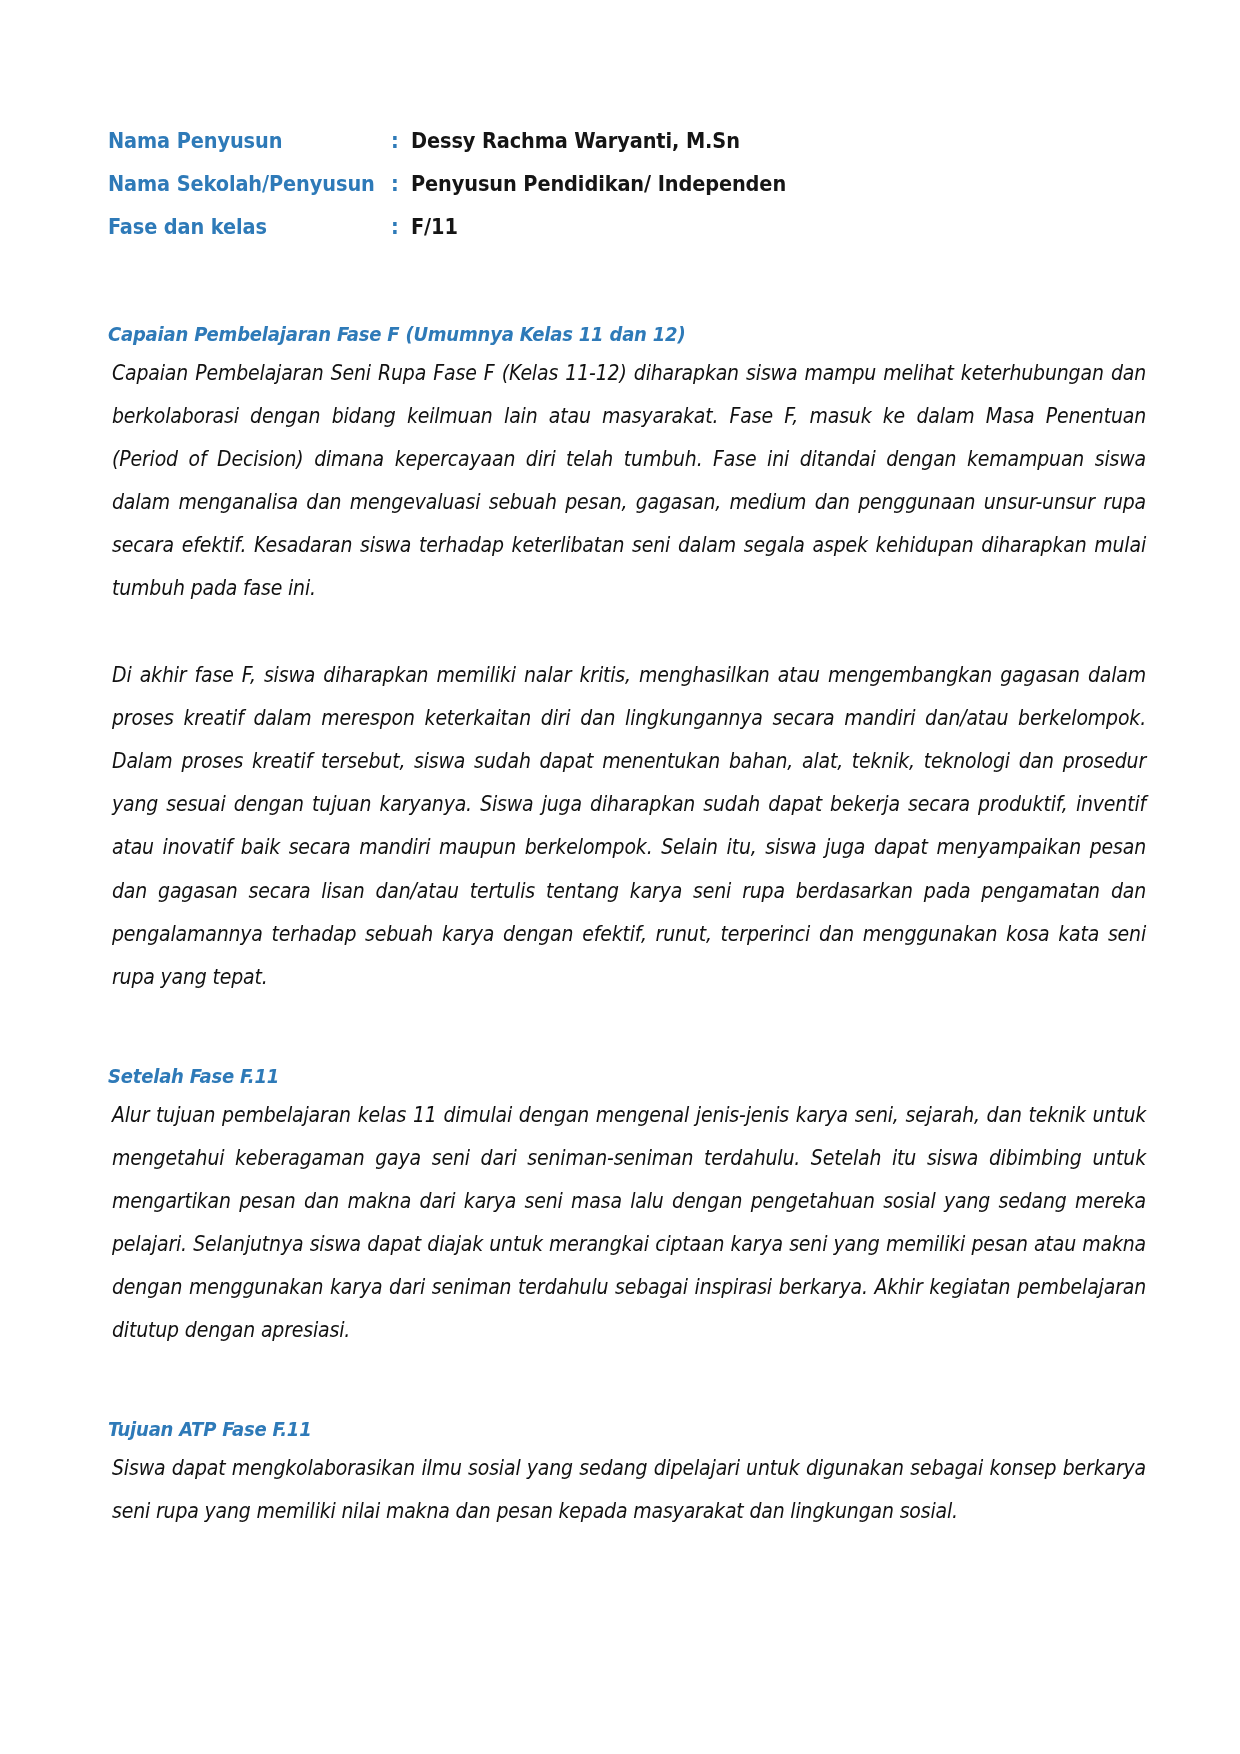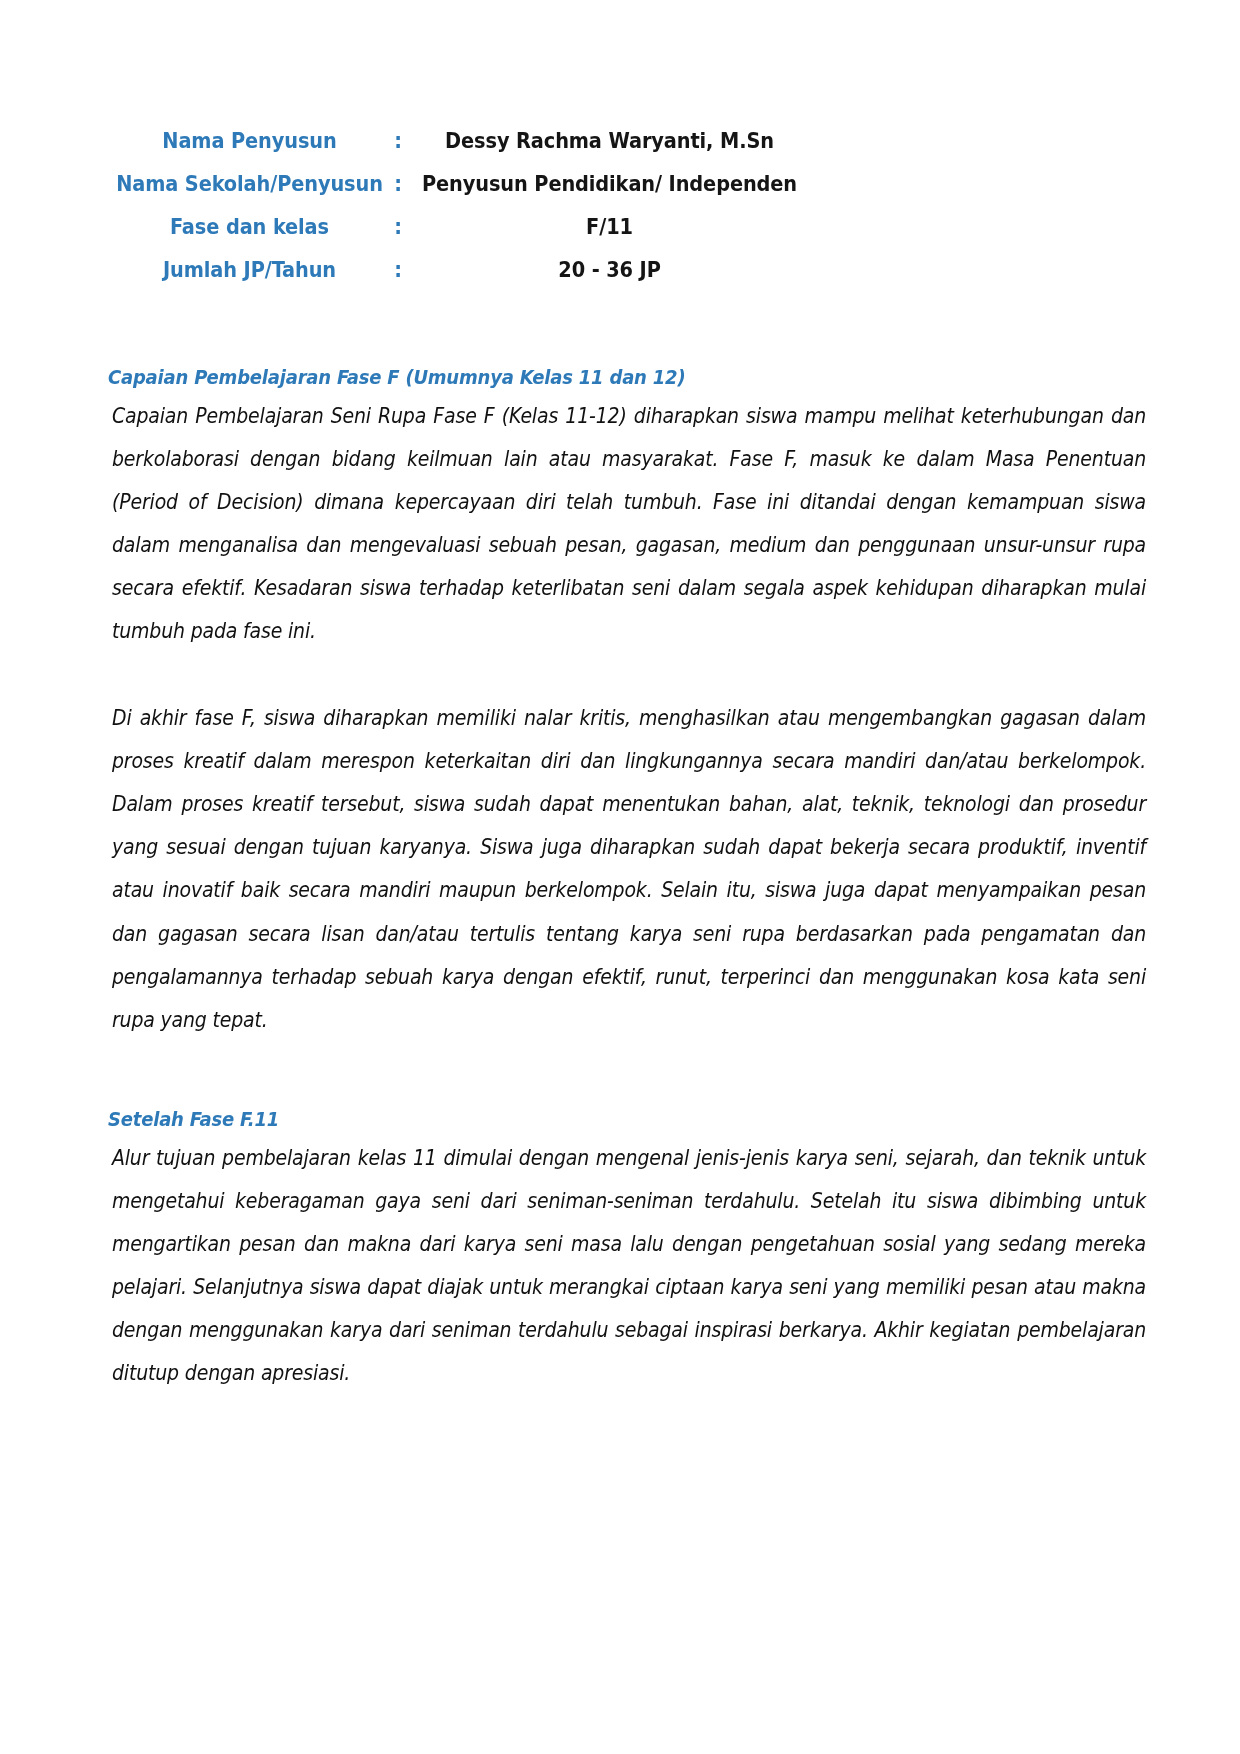--- a/index.html
+++ b/index.html
@@ -21,21 +21,20 @@
     height: 1754px;
     padding: 128px 90px 0 108px;
     background: #ffffff;
   }
 
   
   .meta-table {
     border-collapse: collapse;
     width: 700px;
     margin: 0 0 0 0;
-    text-align: center;
   }
   .meta-table tr { height: 43px; }
   .meta-label {
     color: #2e7ab8;
     font-weight: bold;
     font-size: 21.5px;
     letter-spacing: -0.1px;
     white-space: nowrap;
     padding: 0;
     vertical-align: top;
@@ -101,25 +100,20 @@
       <tr>
         <td class="meta-label">Nama Sekolah/Penyusun</td>
         <td class="meta-sep">:</td>
         <td class="meta-value">Penyusun Pendidikan/ Independen</td>
       </tr>
       <tr>
         <td class="meta-label">Fase dan kelas</td>
         <td class="meta-sep">:</td>
         <td class="meta-value">F/11</td>
       </tr>
-      <tr>
-        <td class="meta-label">Jumlah JP/Tahun</td>
-        <td class="meta-sep">:</td>
-        <td class="meta-value">20 - 36 JP</td>
-      </tr>
     </tbody>
   </table>
 
   <div class="gap-before-heading"></div>
 
   <div class="content-col">
     <h2 class="section-heading">Capaian Pembelajaran Fase F (Umumnya Kelas 11 dan 12)</h2>
     <p class="body">Capaian Pembelajaran Seni Rupa Fase F (Kelas 11-12) diharapkan siswa mampu melihat keterhubungan dan berkolaborasi dengan bidang keilmuan lain atau masyarakat. Fase F, masuk ke dalam Masa Penentuan (Period of Decision) dimana kepercayaan diri telah tumbuh. Fase ini ditandai dengan kemampuan siswa dalam menganalisa dan mengevaluasi sebuah pesan, gagasan, medium dan penggunaan unsur-unsur rupa secara efektif. Kesadaran siswa terhadap keterlibatan seni dalam segala aspek kehidupan diharapkan mulai tumbuh pada fase ini.</p>
     <div class="gap-para"></div>
     <p class="body">Di akhir fase F, siswa diharapkan memiliki nalar kritis, menghasilkan atau mengembangkan gagasan dalam proses kreatif dalam merespon keterkaitan diri dan lingkungannya secara mandiri dan/atau berkelompok. Dalam proses kreatif tersebut, siswa sudah dapat menentukan bahan, alat, teknik, teknologi dan prosedur yang sesuai dengan tujuan karyanya. Siswa juga diharapkan sudah dapat bekerja secara produktif, inventif atau inovatif baik secara mandiri maupun berkelompok. Selain itu, siswa juga dapat menyampaikan pesan dan gagasan secara lisan dan/atau tertulis tentang karya seni rupa berdasarkan pada pengamatan dan pengalamannya terhadap sebuah karya dengan efektif, runut, terperinci dan menggunakan kosa kata seni rupa yang tepat.</p>
@@ -127,14 +121,18 @@
 
   <div class="gap-section"></div>
 
   <div class="content-col">
     <h2 class="section-heading">Setelah Fase F.11</h2>
     <p class="body">Alur tujuan pembelajaran kelas 11 dimulai dengan mengenal jenis-jenis karya seni, sejarah, dan teknik untuk mengetahui keberagaman gaya seni dari seniman-seniman terdahulu. Setelah itu siswa dibimbing untuk mengartikan pesan dan makna dari karya seni masa lalu dengan pengetahuan sosial yang sedang mereka pelajari. Selanjutnya siswa dapat diajak untuk merangkai ciptaan karya seni yang memiliki pesan atau makna dengan menggunakan karya dari seniman terdahulu sebagai inspirasi berkarya. Akhir kegiatan pembelajaran ditutup dengan apresiasi.</p>
   </div>
 
   <div class="gap-section"></div>
 
+  <div class="content-col">
+    <h2 class="section-heading">Tujuan ATP Fase F.11</h2>
+    <p class="body">Siswa dapat mengkolaborasikan ilmu sosial yang sedang dipelajari untuk digunakan sebagai konsep berkarya seni rupa yang memiliki nilai makna dan pesan kepada masyarakat dan lingkungan sosial.</p>
+  </div>
 
 </div>
 
 </body></html>

